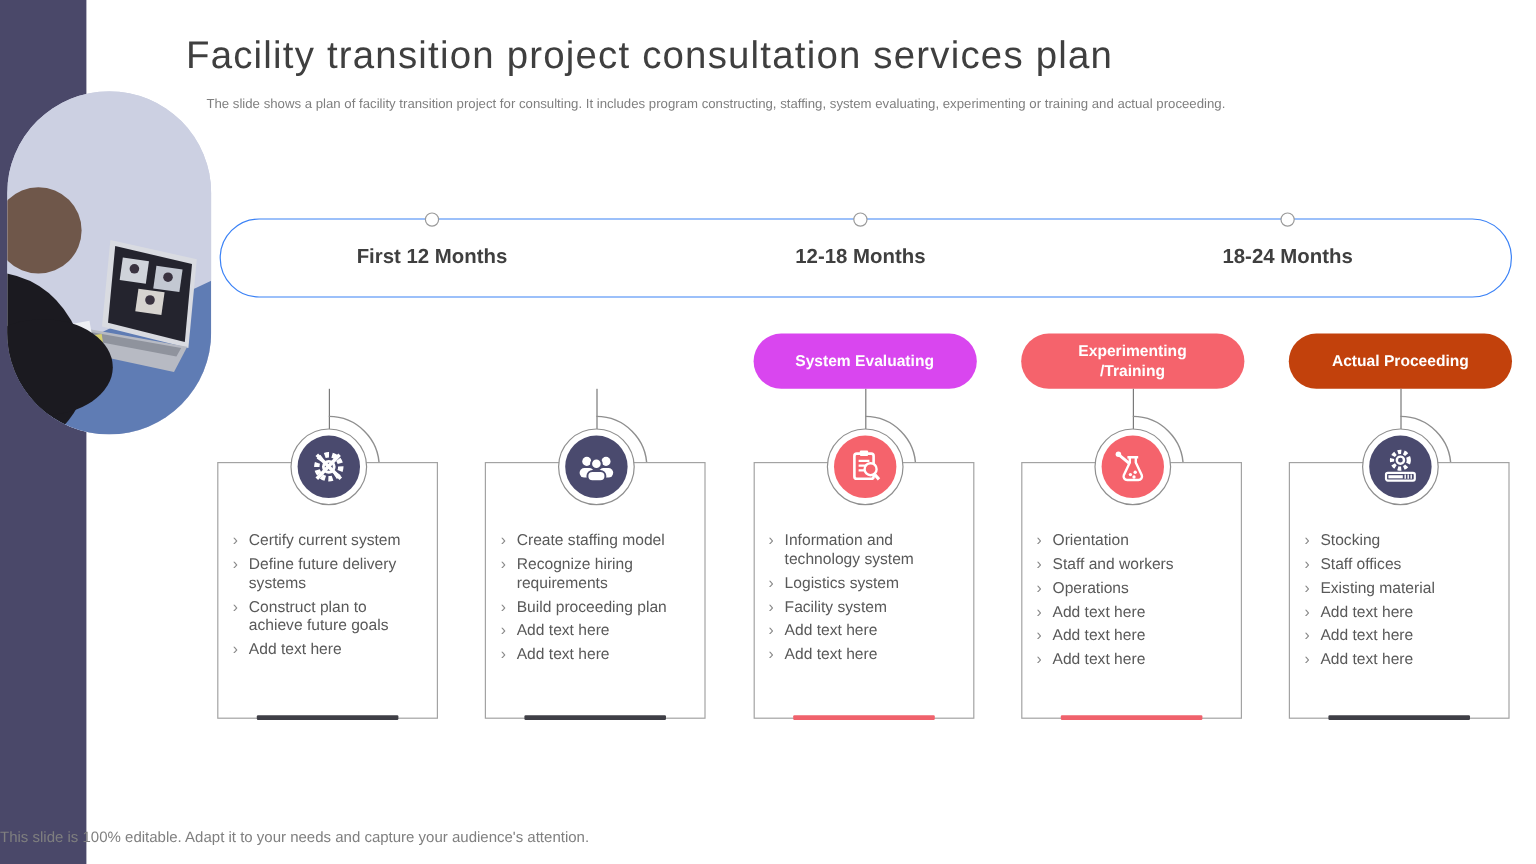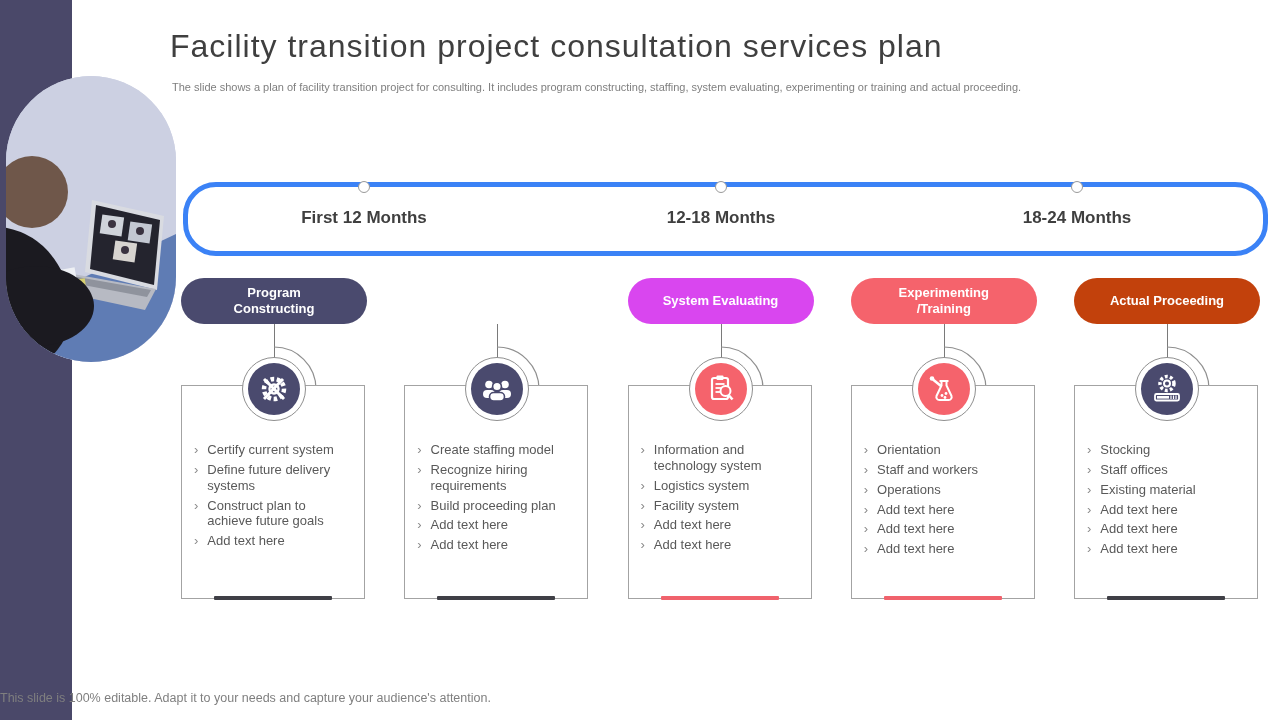--- a/index.html
+++ b/index.html
@@ -9,31 +9,31 @@
   }
   
   .side-bar{position:absolute;left:0;top:0;width:72px;height:720px;background:#4a4869;}
   .photo-oval{
     position:absolute;left:6px;top:76px;width:170px;height:286px;
     border-radius:85px;overflow:hidden;background:#ccd0e2;
   }
   .photo-oval svg{display:block;}
   
   .title{
-    position:absolute;left:170px;top:28px;width:1000px;
+    position:absolute;left:155px;top:28px;width:1000px;
     font-size:32px;letter-spacing:1px;color:#3f3f3f;font-weight:400;
   }
   .subtitle{
     position:absolute;left:172px;top:81px;width:990px;
     font-size:11px;color:#7f7f7f;
   }
   
   .timeline{
     position:absolute;left:183px;top:182px;width:1075px;height:64px;
-    border:5px solid #3b82f6;border-radius:33px;background:#fff;
+    border:1px solid #3b82f6;border-radius:33px;background:#fff;
   }
   .tl-dot{
     position:absolute;top:-6px;width:10px;height:10px;border-radius:50%;
     background:#fff;border:1px solid #9a9a9a;transform:translateX(-50%);
   }
   .tl-label{
     position:absolute;top:21px;transform:translateX(-50%);
     font-size:17px;font-weight:bold;color:#3f3f3f;white-space:nowrap;
   }
   
@@ -125,23 +125,20 @@
   <div class="tl-dot" style="left:533px"></div>
   <div class="tl-dot" style="left:889px"></div>
   <div class="tl-label" style="left:176px">First 12 Months</div>
   <div class="tl-label" style="left:533px">12-18 Months</div>
   <div class="tl-label" style="left:889px">18-24 Months</div>
 </div>
 
 <div class="columns">
 
   <div class="column">
-    <div class="pill" style="background: rgb(74, 74, 110);">
-        <span>Program Constructing</span>
-      </div>
     <div class="connector"></div>
     <svg class="icon-arc" viewBox="0 0 96 96">
       <path d="M48 6 A42 42 0 0 1 90 48 L90 51" fill="none" stroke="#8f8f8f" stroke-width="1.2"></path>
     </svg>
     <div class="card">
       <ul class="bullets">
           <li>
             <span class="chev">›</span>
             <span>Certify current system</span>
           </li>

